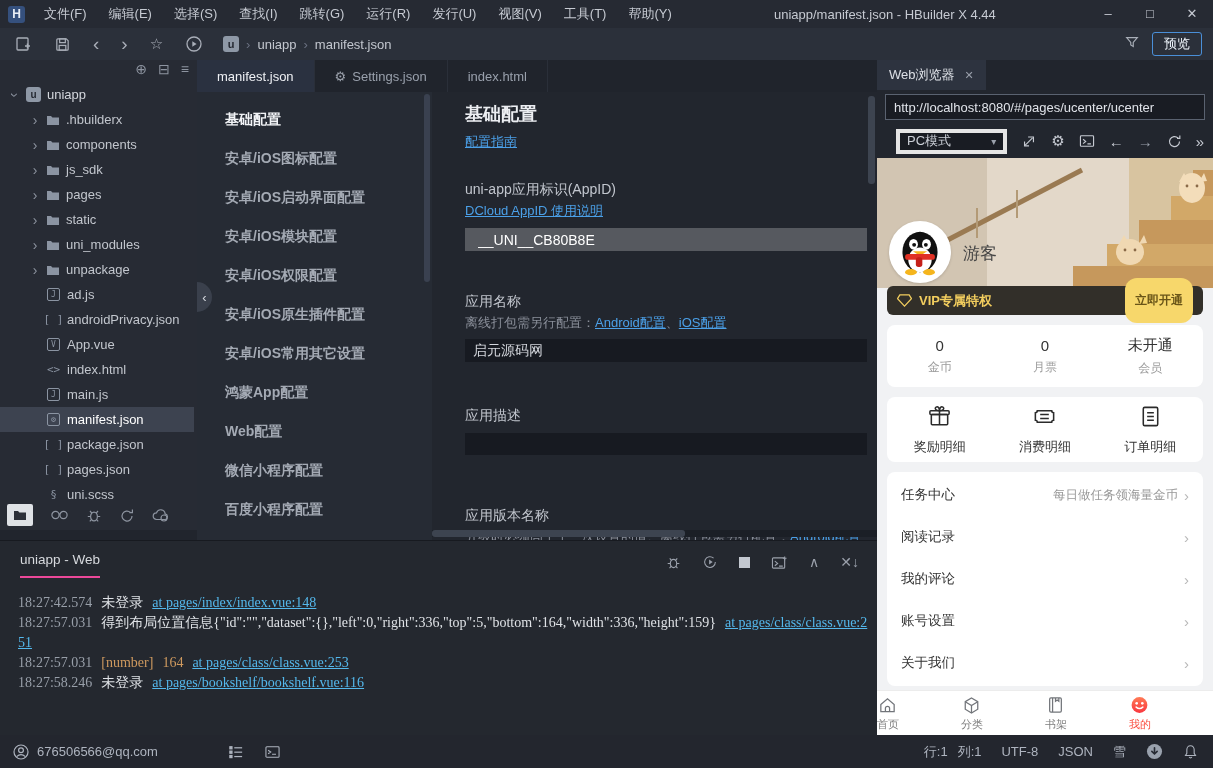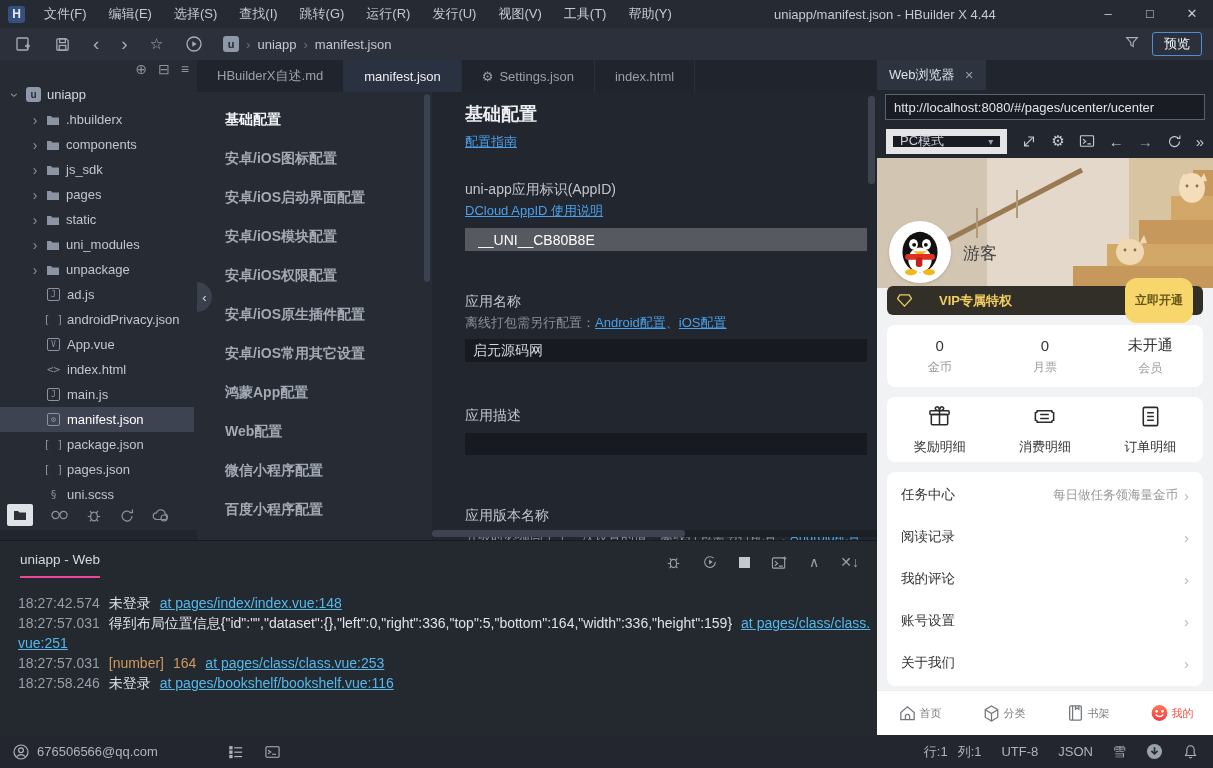--- a/index.html
+++ b/index.html
@@ -84,70 +84,70 @@
   .hscroll .thumb { width:253px; height:7px; background:#3d4450; border-radius:3px; }
   .vscroll { position:absolute; right:2px; top:4px; width:7px; height:88px; background:#3d4450; border-radius:3px; }
 
   
   .console { position:absolute; left:0; top:540px; width:877px; height:195px; background:#24282f; border-top:1px solid #171a20; }
   .console-tab { display:inline-block; margin:11px 0 0 20px; padding-bottom:9px;
     border-bottom:2px solid #ec4899; font-size:13.5px; color:#d7dade; }
   .console-icons { position:absolute; right:18px; top:13px; display:flex; gap:21px; align-items:center; color:#9ba1ac; }
   .stop-sq { width:11px; height:11px; background:#c3c8d0; }
   .cicon-glyph { font-size:14px; color:#9ba1ac; }
-  .logs { position:absolute; left:18px; right:6px; top:52px; font-family:Liberation Sans, sans-serif;
+  .logs { position:absolute; left:18px; right:6px; top:52px; font-family:Liberation Serif, serif;
     font-size:14px; line-height:20px; color:#dfe2e6; word-break:break-all; }
   .logs .t { color:#989fa9; margin-right:9px; }
   .logs .m { margin-right:9px; }
   .logs .num { color:#cf9a5f; margin-right:9px; }
   .logs a { color:#54b8ec; text-decoration:underline; cursor:pointer; }
 
   
   .webpanel { position:absolute; left:877px; top:60px; width:336px; height:675px; background:#22262e; }
   .wtabstrip { height:30px; background:#21252d; display:flex; }
   .wtab { height:30px; padding:0 12px; background:#2d333f; display:flex; align-items:center; gap:10px;
     font-size:13px; color:#dde0e6; }
   .wtab .x { color:#9aa0ab; font-size:11px; }
   .urlrow { height:34px; padding:4px 8px; }
   .urlrow input { width:100%; height:26px; background:#191c23; border:1px solid #5a6270; color:#e0e3e9;
     font-size:13px; padding:0 8px; outline:none; font-family:"Liberation Sans", sans-serif; }
   .ctlrow { height:34px; display:flex; align-items:center; padding:0 9px; gap:14px; color:#c6cad2; }
-  .mode-select { width:128px; height:25px; background:#191c23; border:7px solid #e5e5e5; display:flex;
-    align-items:center; font-size:13px; color:#ccd0d8; padding:0 7px; }
+  .mode-select { width:128px; height:25px; background:#191c23; border:4px solid #e5e5e5; display:flex;
+    align-items:center; font-size:13px; color:#ccd0d8; padding:0 7px;margin-left:10px; }
   .mode-select .dd { margin-left:auto; font-size:10px; color:#9aa0ab; }
   .ctl-glyph { font-size:15px; }
 
   
   .preview { position:absolute; left:0; top:98px; width:336px; height:577px; background:#f1f2f4; overflow:hidden; }
   .ph-header { position:absolute; left:0; top:0; width:336px; height:130px; }
   .avatar { position:absolute; left:12px; top:63px; width:62px; height:62px; border-radius:50%;
     background:#fff; display:flex; align-items:center; justify-content:center; box-shadow:0 1px 3px rgba(0,0,0,.15); }
   .username { position:absolute; left:86px; top:84px; font-size:17px; color:#454545; }
   .vipbar { position:absolute; left:10px; right:10px; top:128px; height:29px; background:#322f29;
     border-radius:6px; display:flex; align-items:center; padding:0 10px; gap:7px; }
-  .vip-txt { color:#f2cd5e; font-size:13px; font-weight:bold;margin-left:20px; }
+  .vip-txt { color:#f2cd5e; font-size:13px; font-weight:bold; }
   .vip-open { margin-left:auto; background:#f7d76b; color:#6a5518; font-size:12px; font-weight:bold;
     border-radius:12px; padding:14px 10px; border:none; }
   .pcontent { position:absolute; left:0; top:157px; right:0; bottom:45px; padding:10px; overflow:hidden; }
   .card { background:#fff; border-radius:8px; }
   .stats { height:62px; display:flex; align-items:center; }
   .stat { flex:1; display:flex; flex-direction:column; align-items:center; gap:5px; }
   .stat .v { font-size:15px; color:#333; }
   .stat .l { font-size:12px; color:#9b9b9b; }
   .actions { margin-top:10px; height:65px; display:flex; align-items:center; }
   .action { flex:1; display:flex; flex-direction:column; align-items:center; gap:9px; }
   .action .l { font-size:13px; color:#333; }
   .plist { margin-top:10px; padding:2px 0; }
   .prow { height:42px; display:flex; align-items:center; padding:0 14px; }
   .prow .l { font-size:13.5px; color:#333; }
   .prow .hint { margin-left:auto; font-size:12.5px; color:#999; }
   .prow .c { margin-left:6px; color:#b8b8b8; font-size:15px; }
   .pnav { position:absolute; left:0; bottom:0; width:336px; height:45px; background:#fff;
     border-top:1px solid #ececec; display:flex; }
-  .pnav-item { flex:1; display:flex; flex-direction:row; align-items:center; justify-content:center; gap:2px; }
+  .pnav-item { flex:1; display:flex; flex-direction:column; justify-content:center; gap:2px; }
   .pnav-item .l { font-size:11px; color:#7d7d7d; }
   .pnav-item.active .l { color:#fa4b3c; }
 
   
   .statusbar { position:absolute; left:0; top:735px; width:1213px; height:33px; background:#23262e;
     display:flex; align-items:center; font-size:13px; color:#aeb4bf; }
   .sb-left { display:flex; align-items:center; gap:8px; margin-left:13px; }
   .sb-mid { display:flex; align-items:center; gap:20px; margin-left:70px; }
   .sb-right { margin-left:auto; display:flex; align-items:center; gap:20px; margin-right:15px; }
 </style>
@@ -345,23 +345,20 @@
     <span>
       <svg width="18" height="14" viewBox="0 0 18 14" fill="none" stroke="#8d94a0" stroke-width="1.2">
         <path d="M4.5 11.5 a3.3 3.3 0 0 1 0 -6.6 a4.4 4.4 0 0 1 8.6 1 a2.9 2.9 0 0 1 0.4 5.6 Z"></path>
           <circle cx="12" cy="10" r="3"></circle>
         </svg>
     </span>
   </div>
 </div>
 
 <div class="tabbar">
-  <div class="etab">
-      <span>HBuilderX自述.md</span>
-    </div>
   <div class="etab active">
       <span>manifest.json</span>
     </div>
   <div class="etab">
     <span class="tab-gear">⚙</span>
     <span>Settings.json</span>
     </div>
   <div class="etab">
       <span>index.html</span>
     </div>

